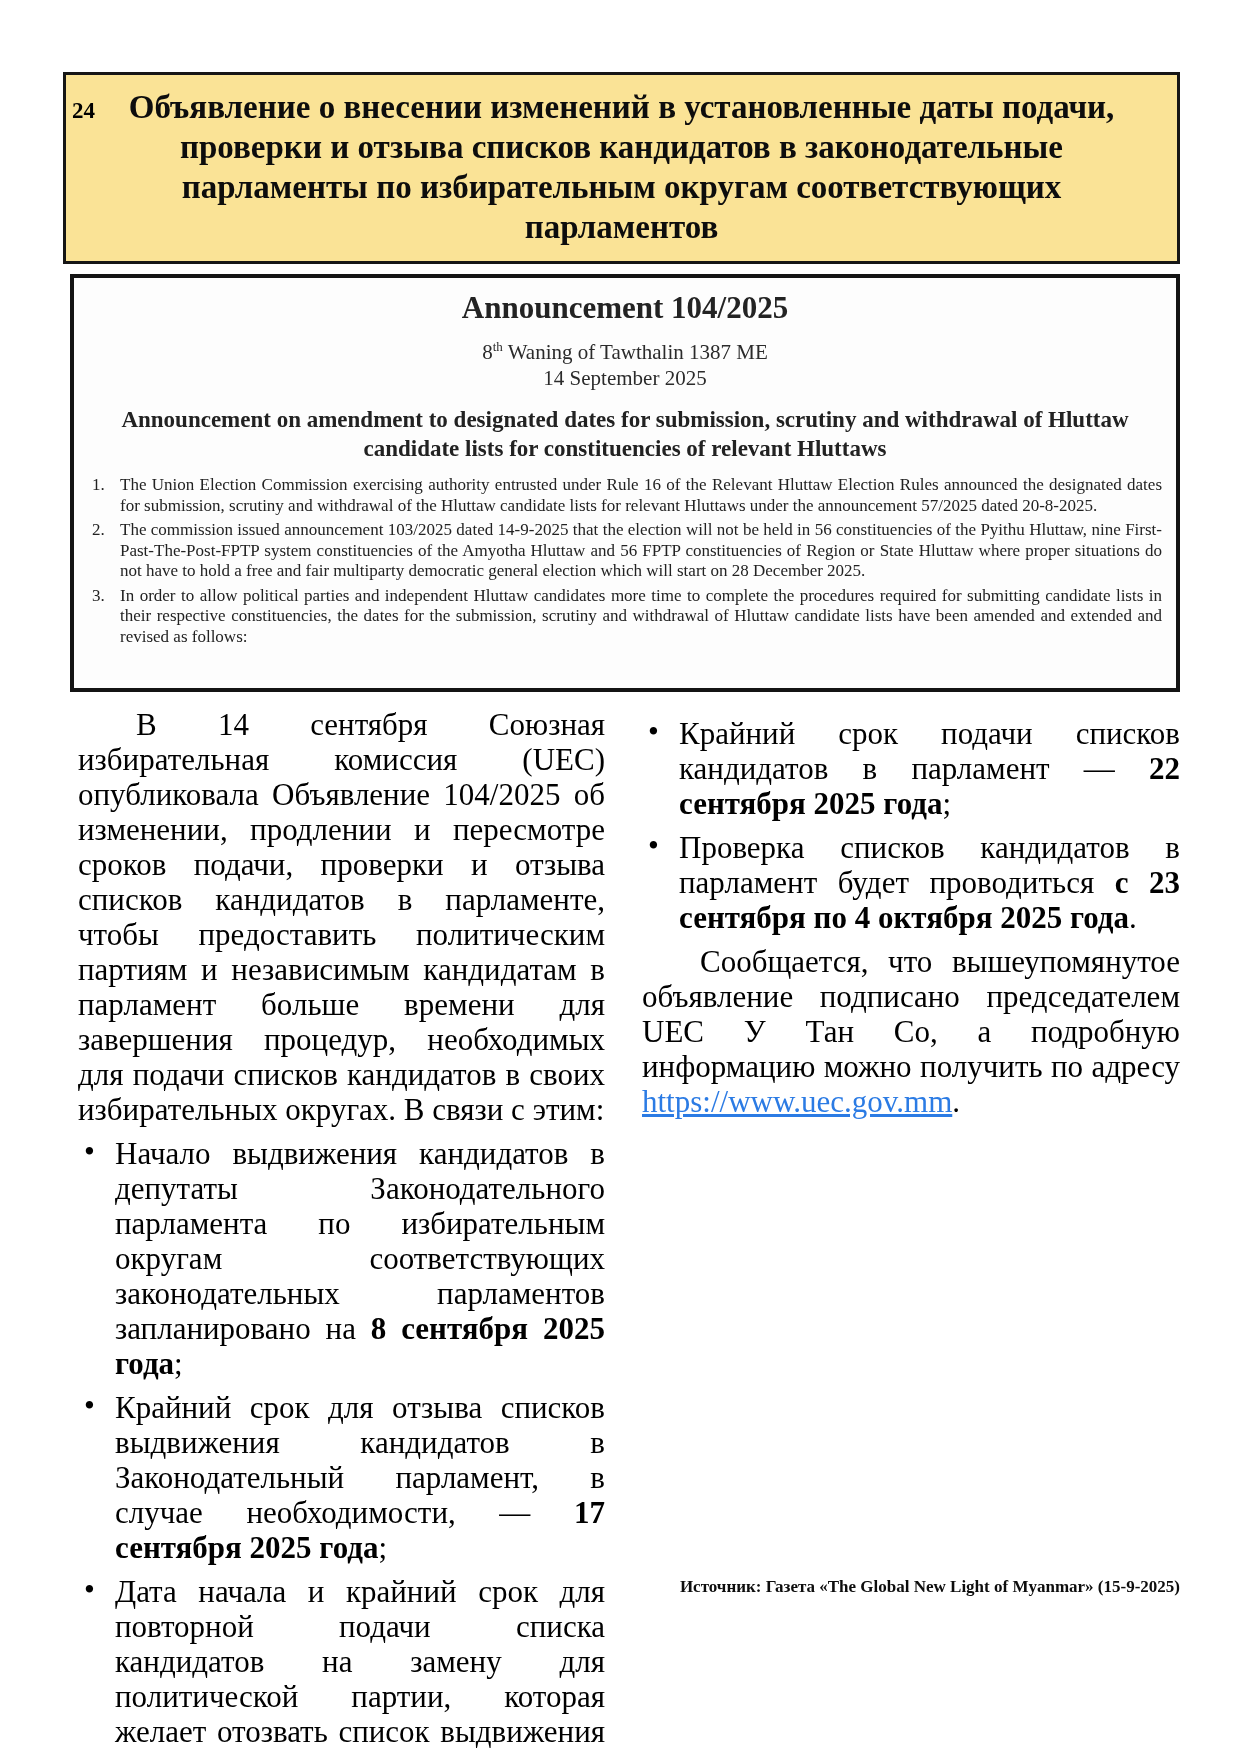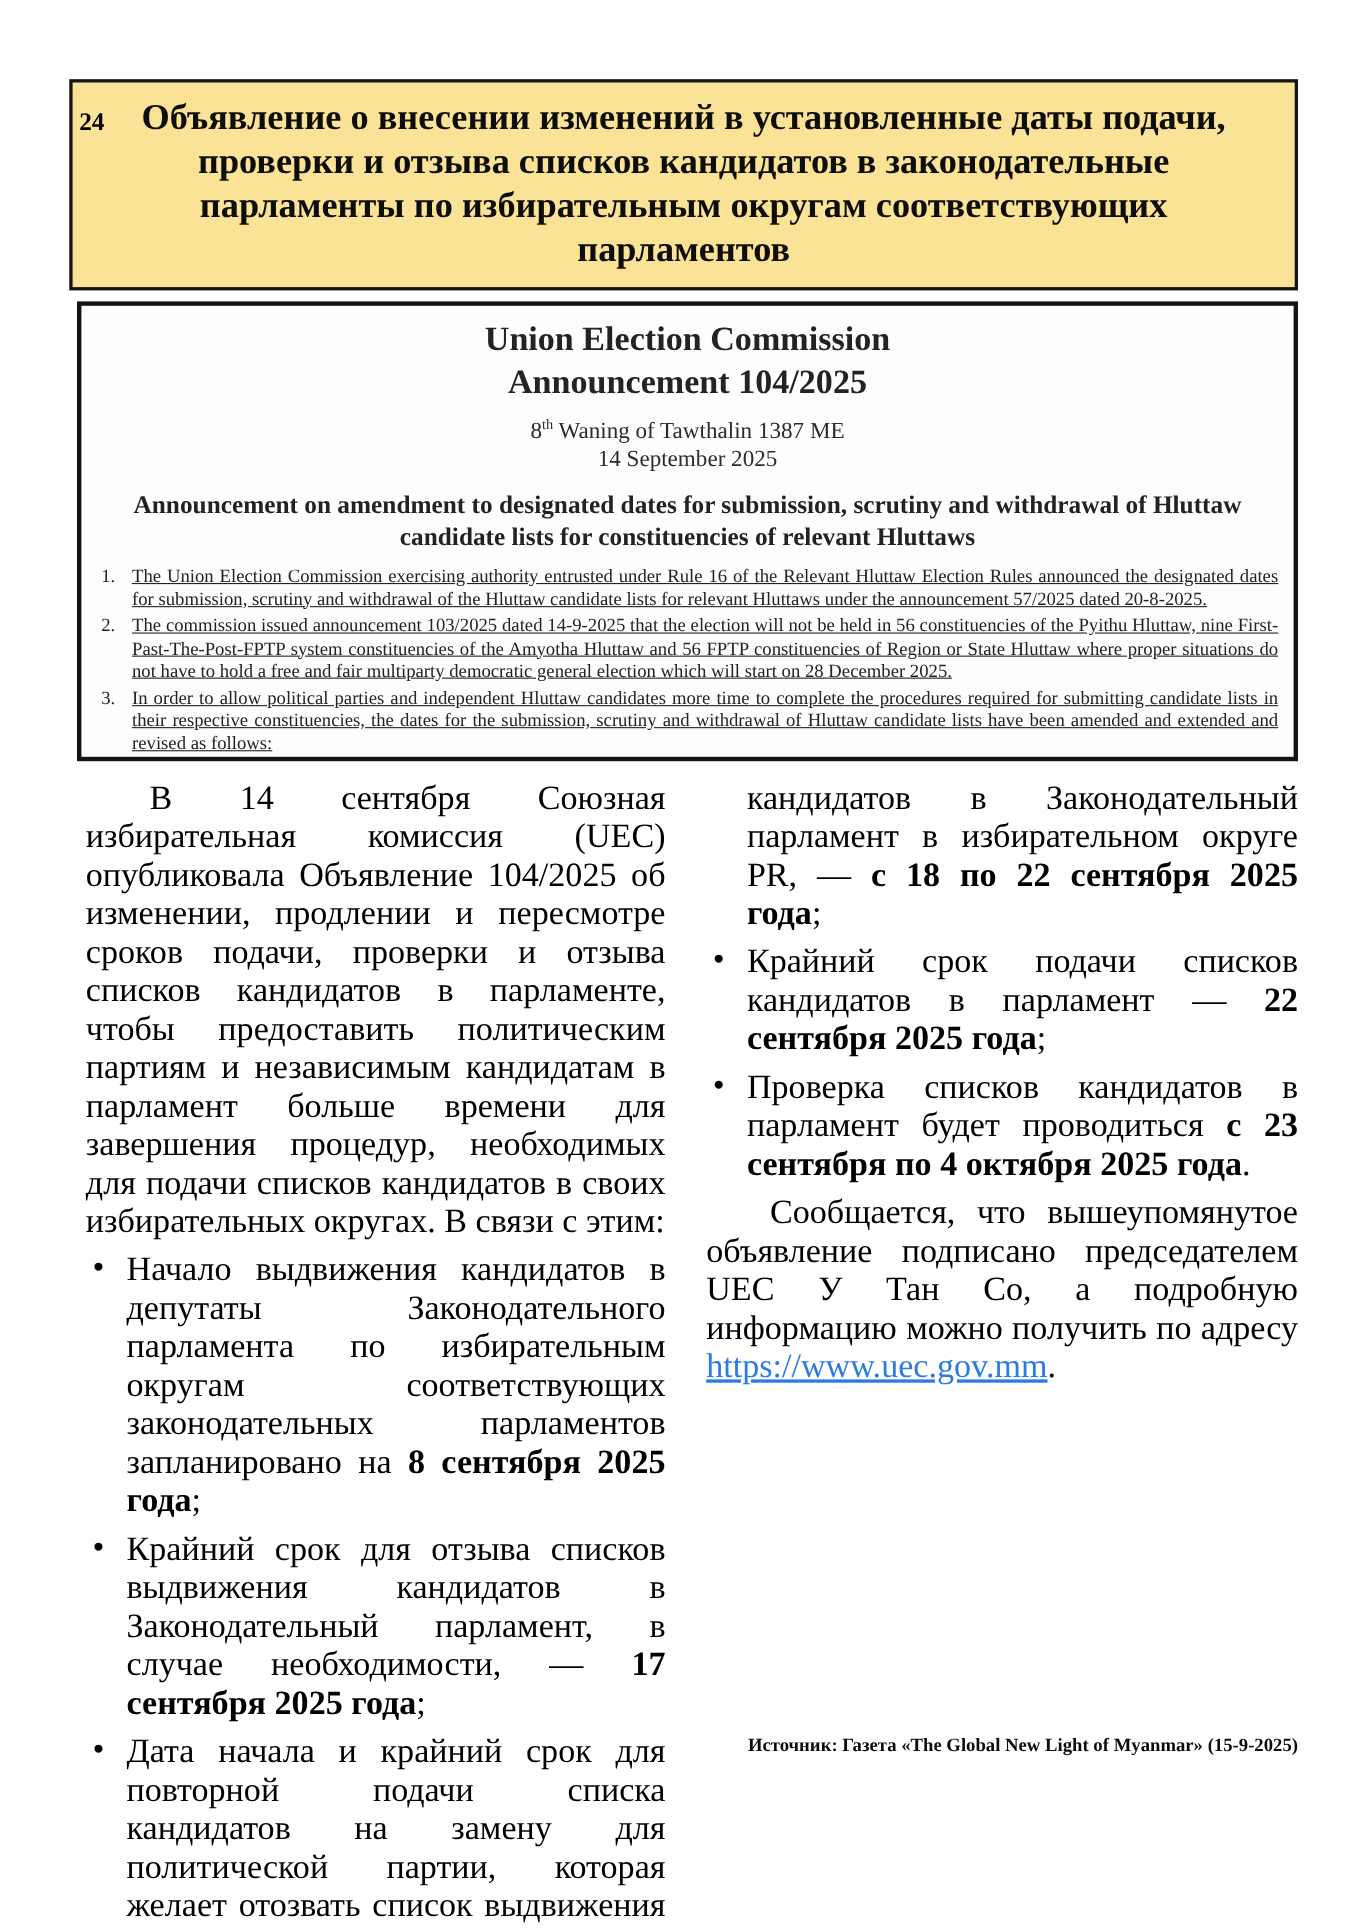--- a/index.html
+++ b/index.html
@@ -31,21 +31,21 @@
     padding: 10px 14px 0 14px;
     color: #1c1c1c;
   }
   .scan-h { text-align: center; font-weight: bold; font-size: 31px; line-height: 39px; color: #232323; }
   .scan-dates { text-align: center; font-size: 21px; line-height: 26px; margin-top: 7px; color: #2b2b2b; }
   .scan-dates sup { font-size: 13px; }
   .scan-subtitle { text-align: center; font-weight: bold; font-size: 23px; line-height: 29px; margin-top: 14px; color: #222; }
   .scan-items { margin-top: 12px; }
   .scan-item { display: flex; font-size: 17px; line-height: 20.5px; margin-top: 4px; color: #222; }
   .scan-item .num { flex: 0 0 32px; padding-left: 4px; }
-  .scan-item .itext { flex: 1 1 auto; text-align: justify; text-decoration: underline; }
+  .scan-item .itext { flex: 1 1 auto; text-align: justify; }
 
   .columns { display: flex; margin: 15px 61px 0 78px; gap: 37px; align-items: flex-start; }
   .col { font-size: 31px; line-height: 35px; text-align: justify; }
   .col-left  { flex: 0 0 527px; width: 527px; }
   .col-right { flex: 0 0 538px; width: 538px; }
 
   .para { text-indent: 58px; }
   .bullet { position: relative; padding-left: 37px; margin-top: 9px; }
   .bullet .dot { position: absolute; left: 6px; top: -2px; }
   .hang { padding-left: 37px; }
@@ -68,21 +68,20 @@
 </head>
 <body>
 
 <div class="page">
 
   <div class="page-number">24</div>
 
   <div class="title-banner">Объявление о внесении изменений в установленные даты подачи, проверки и отзыва списков кандидатов в законодательные парламенты по избирательным округам соответствующих парламентов</div>
 
   <div class="scan">
-    <div class="scan-h">Union Election Commission</div>
     <div class="scan-h">Announcement 104/2025</div>
     <div class="scan-dates"><span>8</span><sup>th</sup><span> Waning of Tawthalin 1387 ME</span></div>
     <div class="scan-dates" style="margin-top:0;">14 September 2025</div>
     <div class="scan-subtitle">Announcement on amendment to designated dates for submission, scrutiny and withdrawal of Hluttaw candidate lists for constituencies of relevant Hluttaws</div>
     <div class="scan-items">
       <div class="scan-item">
         <span class="num">1.</span>
         <span class="itext">The Union Election Commission exercising authority entrusted under Rule 16 of the Relevant Hluttaw Election Rules announced the designated dates for submission, scrutiny and withdrawal of the Hluttaw candidate lists for relevant Hluttaws under the announcement 57/2025 dated 20-8-2025.</span>
       </div>
       <div class="scan-item">
@@ -108,21 +107,20 @@
         <span class="dot">•</span>
         <span><span>Крайний срок для отзыва списков выдвижения кандидатов в Законодательный парламент, в случае необходимости, — </span><span class="b">17 сентября 2025 года</span><span>;</span></span>
       </div>
       <div class="bullet stretch">
         <span class="dot">•</span>
         <span><span>Дата начала и крайний срок для повторной подачи списка кандидатов на замену для политической партии, которая желает отозвать список выдвижения одного из своих</span></span>
       </div>
     </div>
 
     <div class="col col-right">
-      <div class="hang"><span>кандидатов в Законодательный парламент в избирательном округе PR, — </span><span class="b">с 18 по 22 сентября 2025 года</span><span>;</span></div>
       <div class="bullet">
         <span class="dot">•</span>
         <span><span>Крайний срок подачи списков кандидатов в парламент — </span><span class="b">22 сентября 2025 года</span><span>;</span></span>
       </div>
       <div class="bullet">
         <span class="dot">•</span>
         <span><span>Проверка списков кандидатов в парламент будет проводиться </span><span class="b">с 23 сентября по 4 октября 2025 года</span><span>.</span></span>
       </div>
       <div class="closing"><span>Сообщается, что вышеупомянутое объявление подписано председателем UEC У Тан Со, а подробную информацию можно получить по адресу </span><a class="link">https://www.uec.gov.mm</a><span>.</span></div>
     </div>

